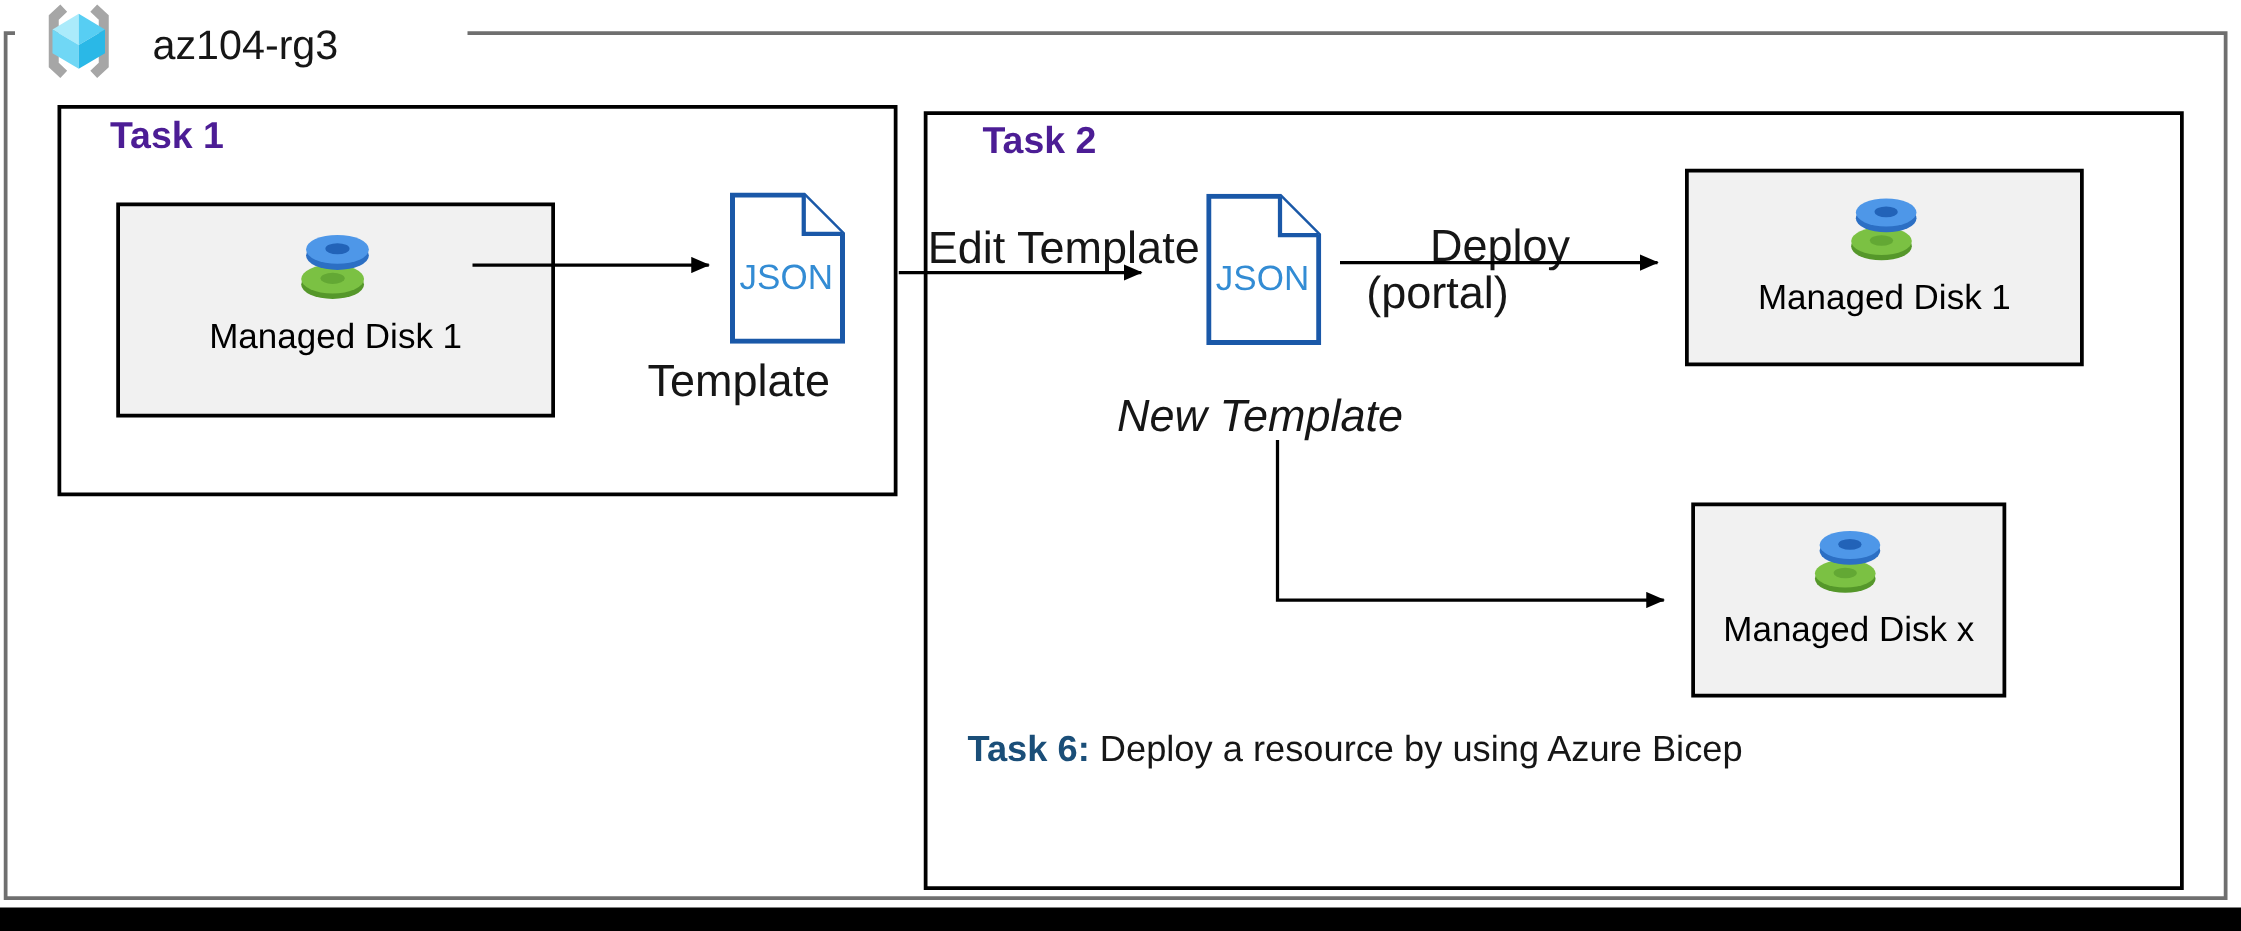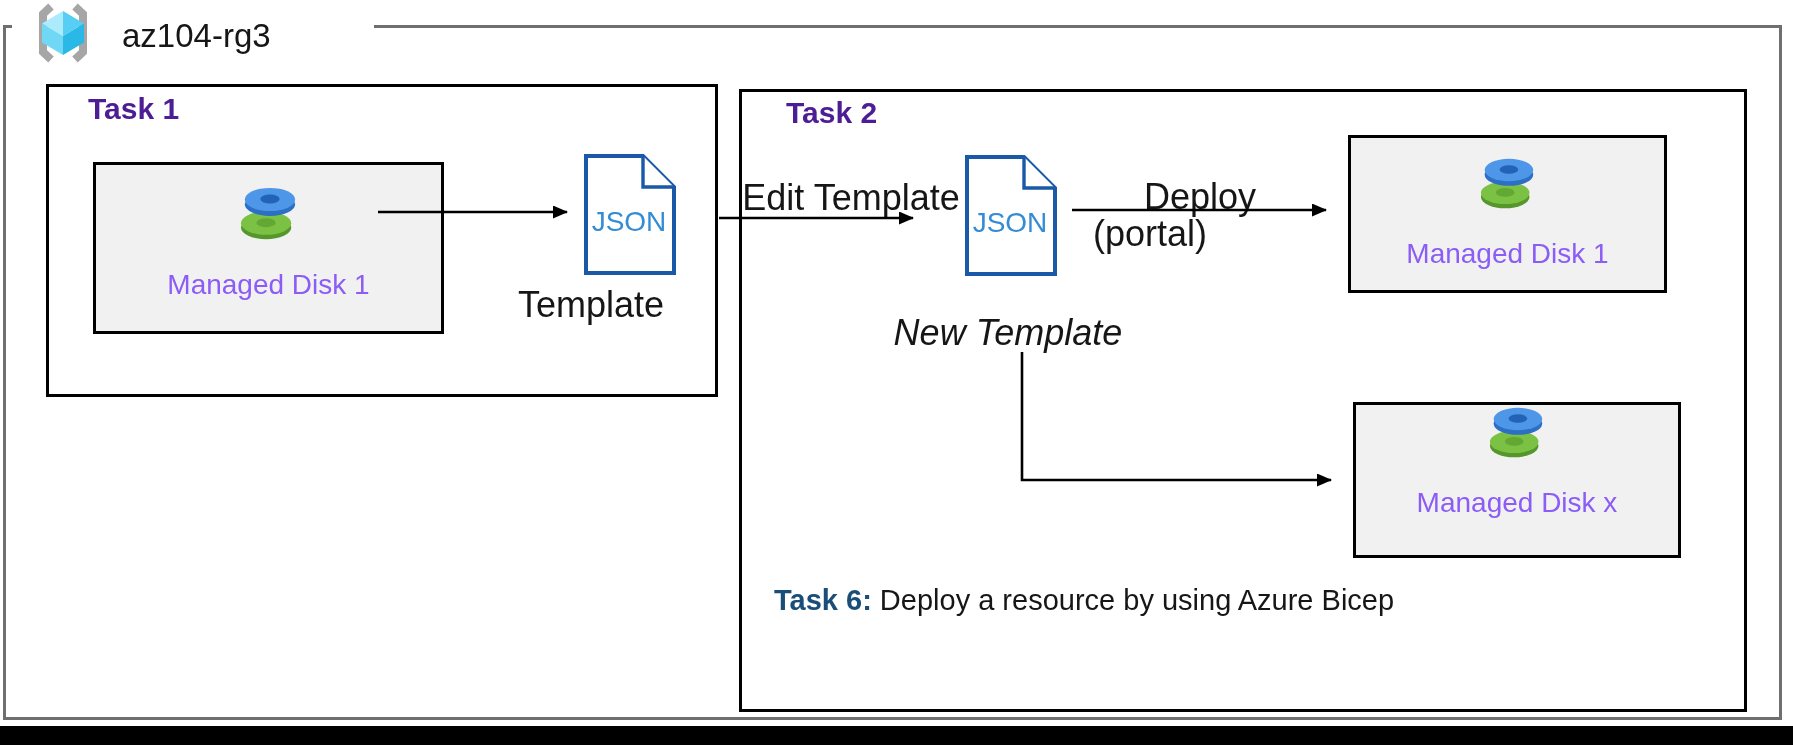--- a/index.html
+++ b/index.html
@@ -21,24 +21,24 @@
   .task1-box{left:46px;top:84px;width:672px;height:313px;}
   .task2-box{left:739px;top:89px;width:1008px;height:623px;}
   .task-title{font-size:30px;font-weight:bold;color:#4c1d95;white-space:nowrap;}
   .t1-title{left:88px;top:92px;}
   .t2-title{left:786px;top:96px;}
 
   
   .disk-box{background:#f1f1f1;border:3px solid #000;box-sizing:border-box;
             display:flex;flex-direction:column;align-items:center;justify-content:flex-start;}
   .disk-box .disk-svg{flex:0 0 auto;}
-  .disk-label{font-size:28px;color:#8b5cf6;white-space:nowrap;margin-top:26px;text-align:right;}
+  .disk-label{font-size:28px;color:#000000;white-space:nowrap;margin-top:10px;text-align:right;}
   .disk-box-1{left:93px;top:162px;width:351px;height:172px;padding-top:20px;}
   .disk-box-md1{left:1348px;top:135px;width:319px;height:158px;padding-top:18px;}
-  .disk-box-mdx{left:1353px;top:402px;width:328px;height:156px;}
+  .disk-box-mdx{left:1353px;top:402px;width:252px;height:156px;padding-top:17px;}
 
   
   .json-doc-1{left:584px;top:154px;width:92px;height:121px;}
   .json-doc-2{left:965px;top:155px;width:92px;height:121px;}
 
   
   .lbl{font-size:36px;color:#161616;white-space:nowrap;}
   .centered{transform:translateX(-50%);}
   .template-lbl{left:591px;top:284px;}
   .edit-template-lbl{left:851px;top:177px;}

